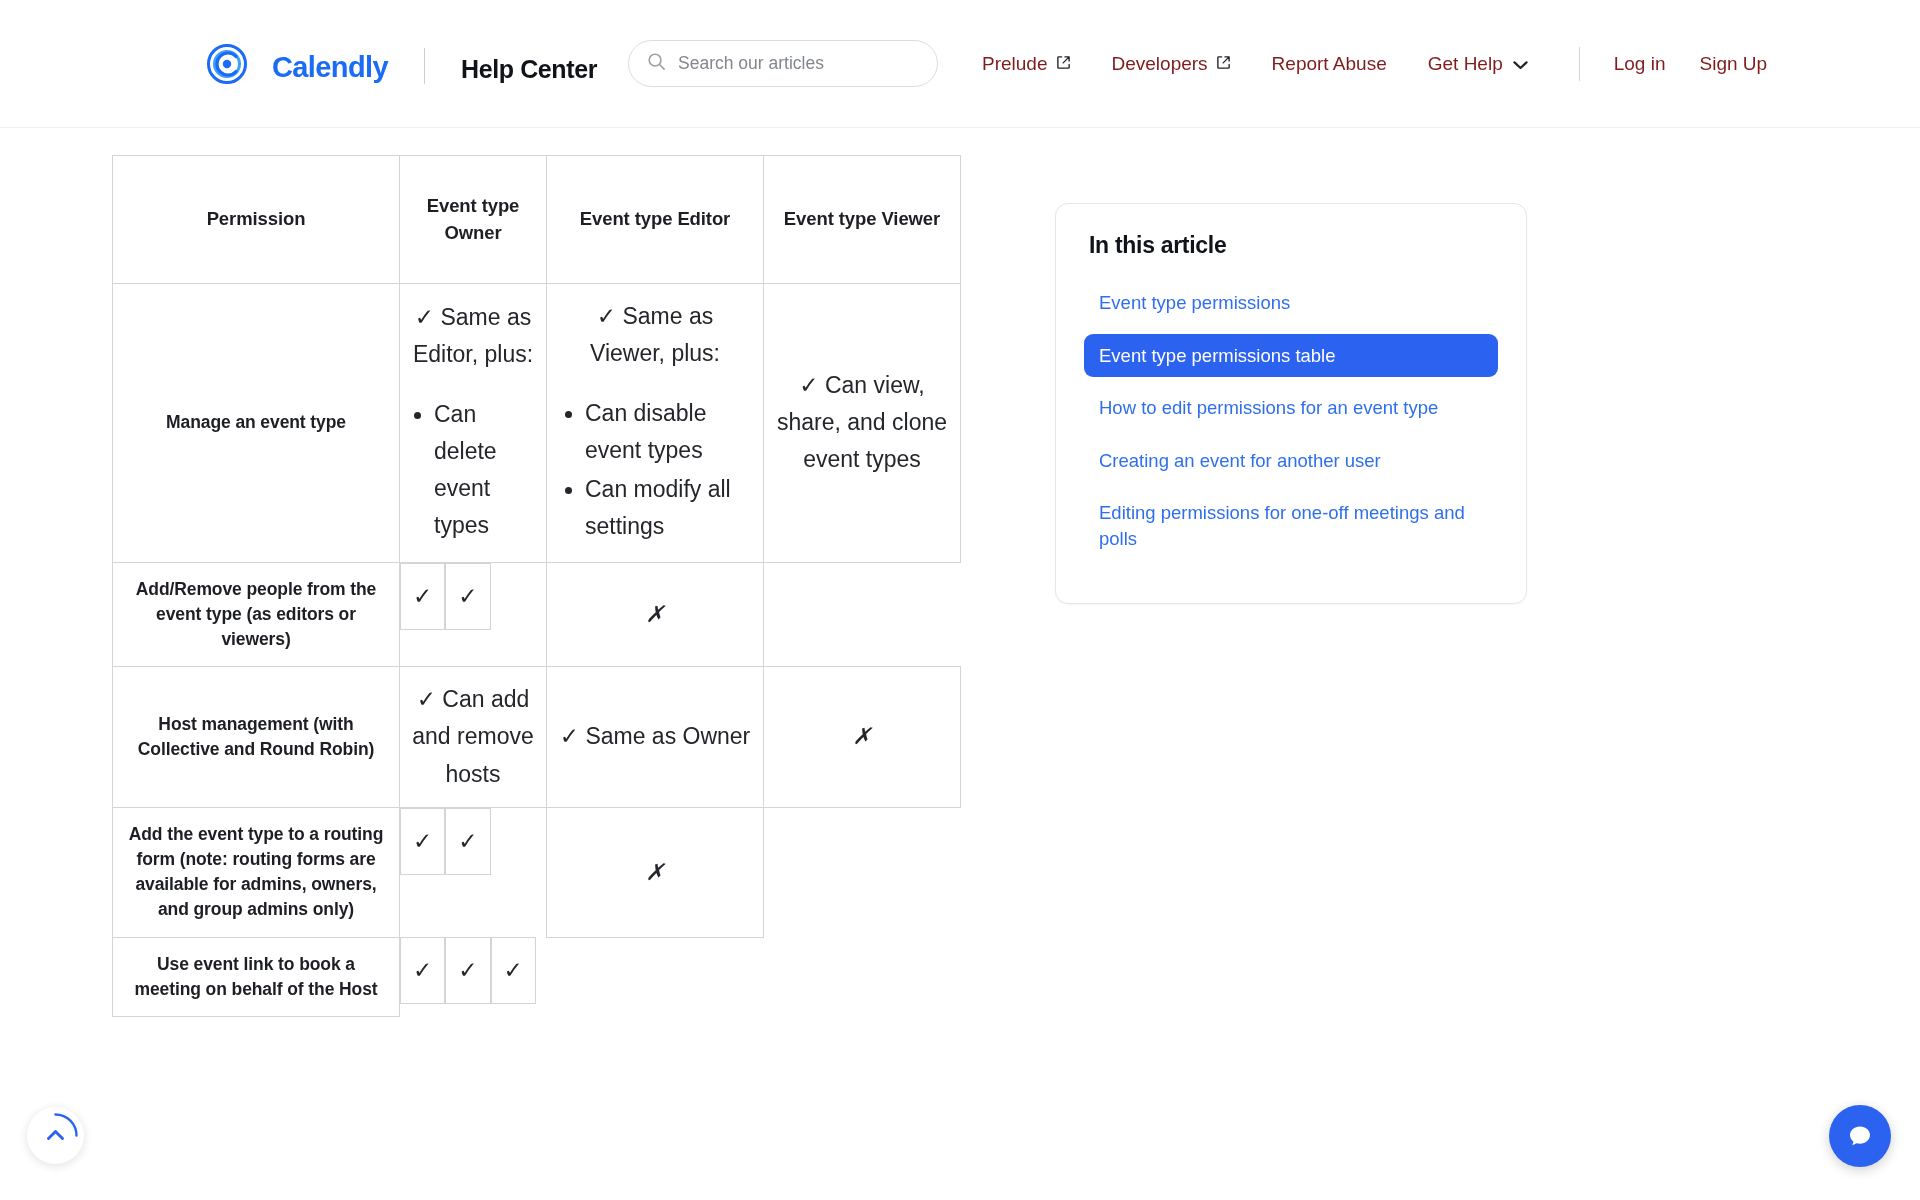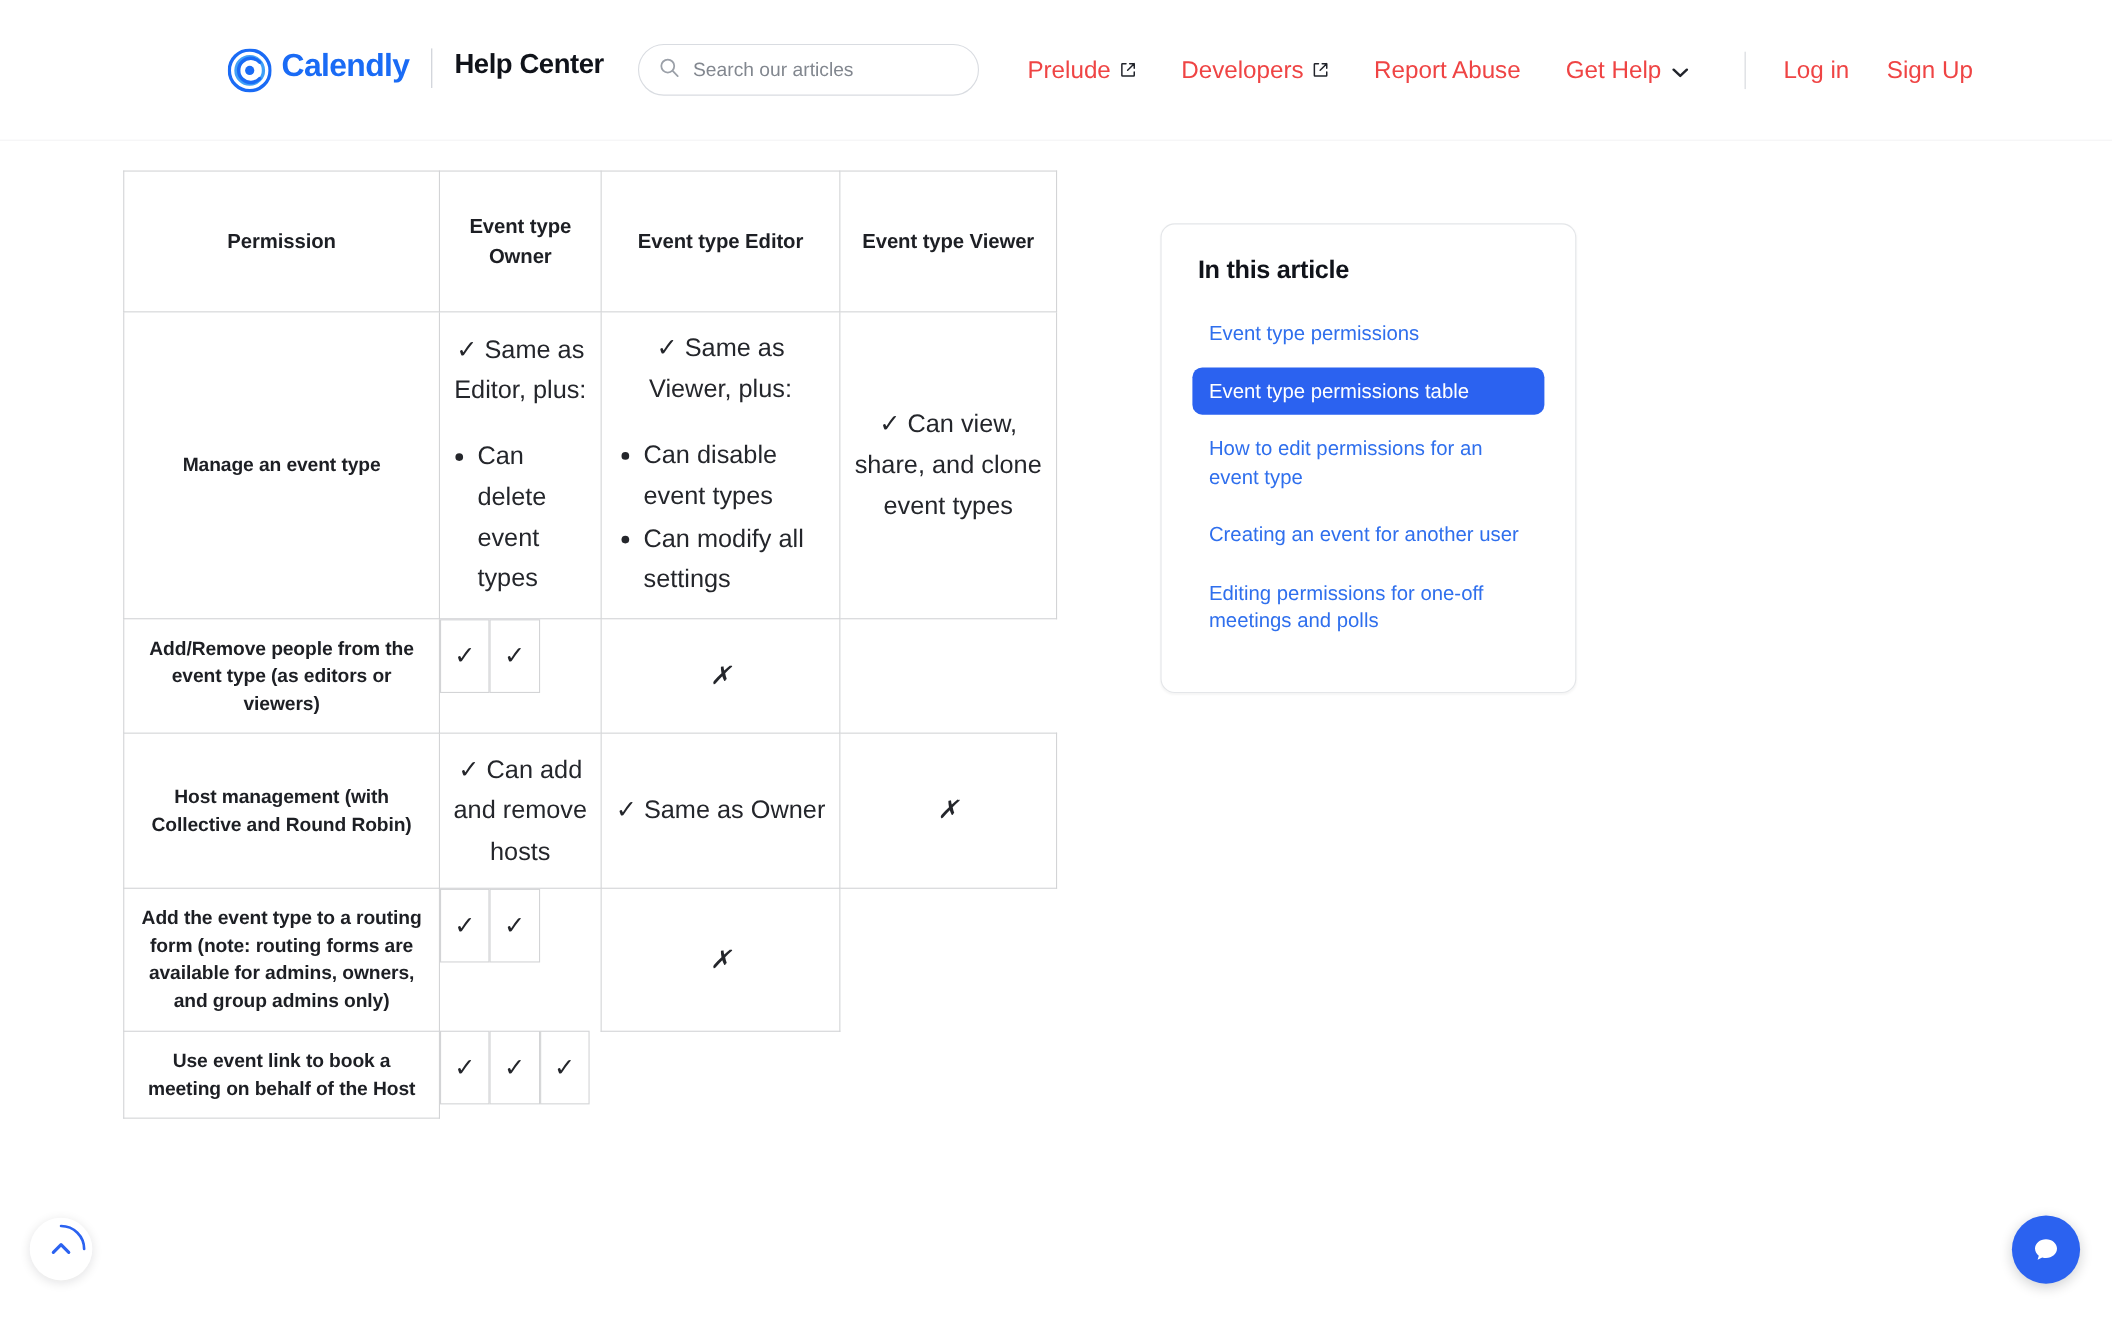--- a/index.html
+++ b/index.html
@@ -14,21 +14,21 @@
   
   .topnav {
     position: relative;
     height: 128px;
     background: #ffffff;
     display: flex;
     align-items: center;
     padding: 0 0 0 207px;
     border-bottom: 1px solid #f2f2f3;
   }
-  .brand { display: flex; align-items: flex-start; gap: 0; flex: none; }
+  .brand { display: flex; align-items: flex-end; gap: 16px; flex: none; }
   .logo-mark { width: 40px; height: 40px; flex: none; }
   .brand-word {
     font-size: 29px; font-weight: 700; color: #1a6bf5;
     letter-spacing: -0.6px; margin-left: 9px;
     font-family: "Liberation Sans", sans-serif;
   }
   .brand-divider {
     width: 1px; height: 36px; background: #c9cdd4;
     margin: 0 20px;
   }
@@ -50,21 +50,21 @@
     font-family: "Liberation Sans", sans-serif;
     font-size: 17.5px; color: #4b5159; width: 100%;
   }
   .search-input::placeholder { color: #82878f; }
 
   .navlinks {
     display: flex; align-items: center; margin-left: 44px; flex: none;
   }
   .navlink {
     display: flex; align-items: center; gap: 8px;
-    font-size: 22px; color: #ef4444; cursor: pointer;
+    font-size: 19px; color: #7f1d1d; cursor: pointer;
     padding: 0 0; margin-right: 41px; white-space: nowrap;
   }
   .navlink:last-child { margin-right: 0; }
   .nav-divider {
     width: 1px; height: 34px; background: #d4d7dc; margin: 0 34px 0 10px;
   }
   .auth-links { display: flex; align-items: flex-end; }
   .auth-links .navlink { margin-right: 34px; }
   .chev { display: inline-block; margin-left: 2px; }
 
@@ -118,21 +118,21 @@
     text-align: left;
   }
   td.cell.narrow ul { padding-left: 22px; }
   td.cell li { margin-bottom: 2px; line-height: 1.62; }
   td.cell li::marker { font-size: 0.95em; }
   .xmark { font-size: 19px; font-style: italic; font-weight: 700; }
   .ck { font-size: 21px; font-weight: 700; display: inline-block; }
 
   
   .toc-card {
-    width: 378px;
+    width: 472px;
     border: 1px solid #e4e6e9;
     border-radius: 13px;
     background: #fff;
     padding: 28px 28px 34px 28px;
     margin-top: 48px;
     box-shadow: 0 1px 2px rgba(16,19,26,0.04);
   }
   .toc-title {
     font-size: 23px; font-weight: 700; color: #10131a;
     letter-spacing: -0.3px; margin: 0 0 22px 5px;

